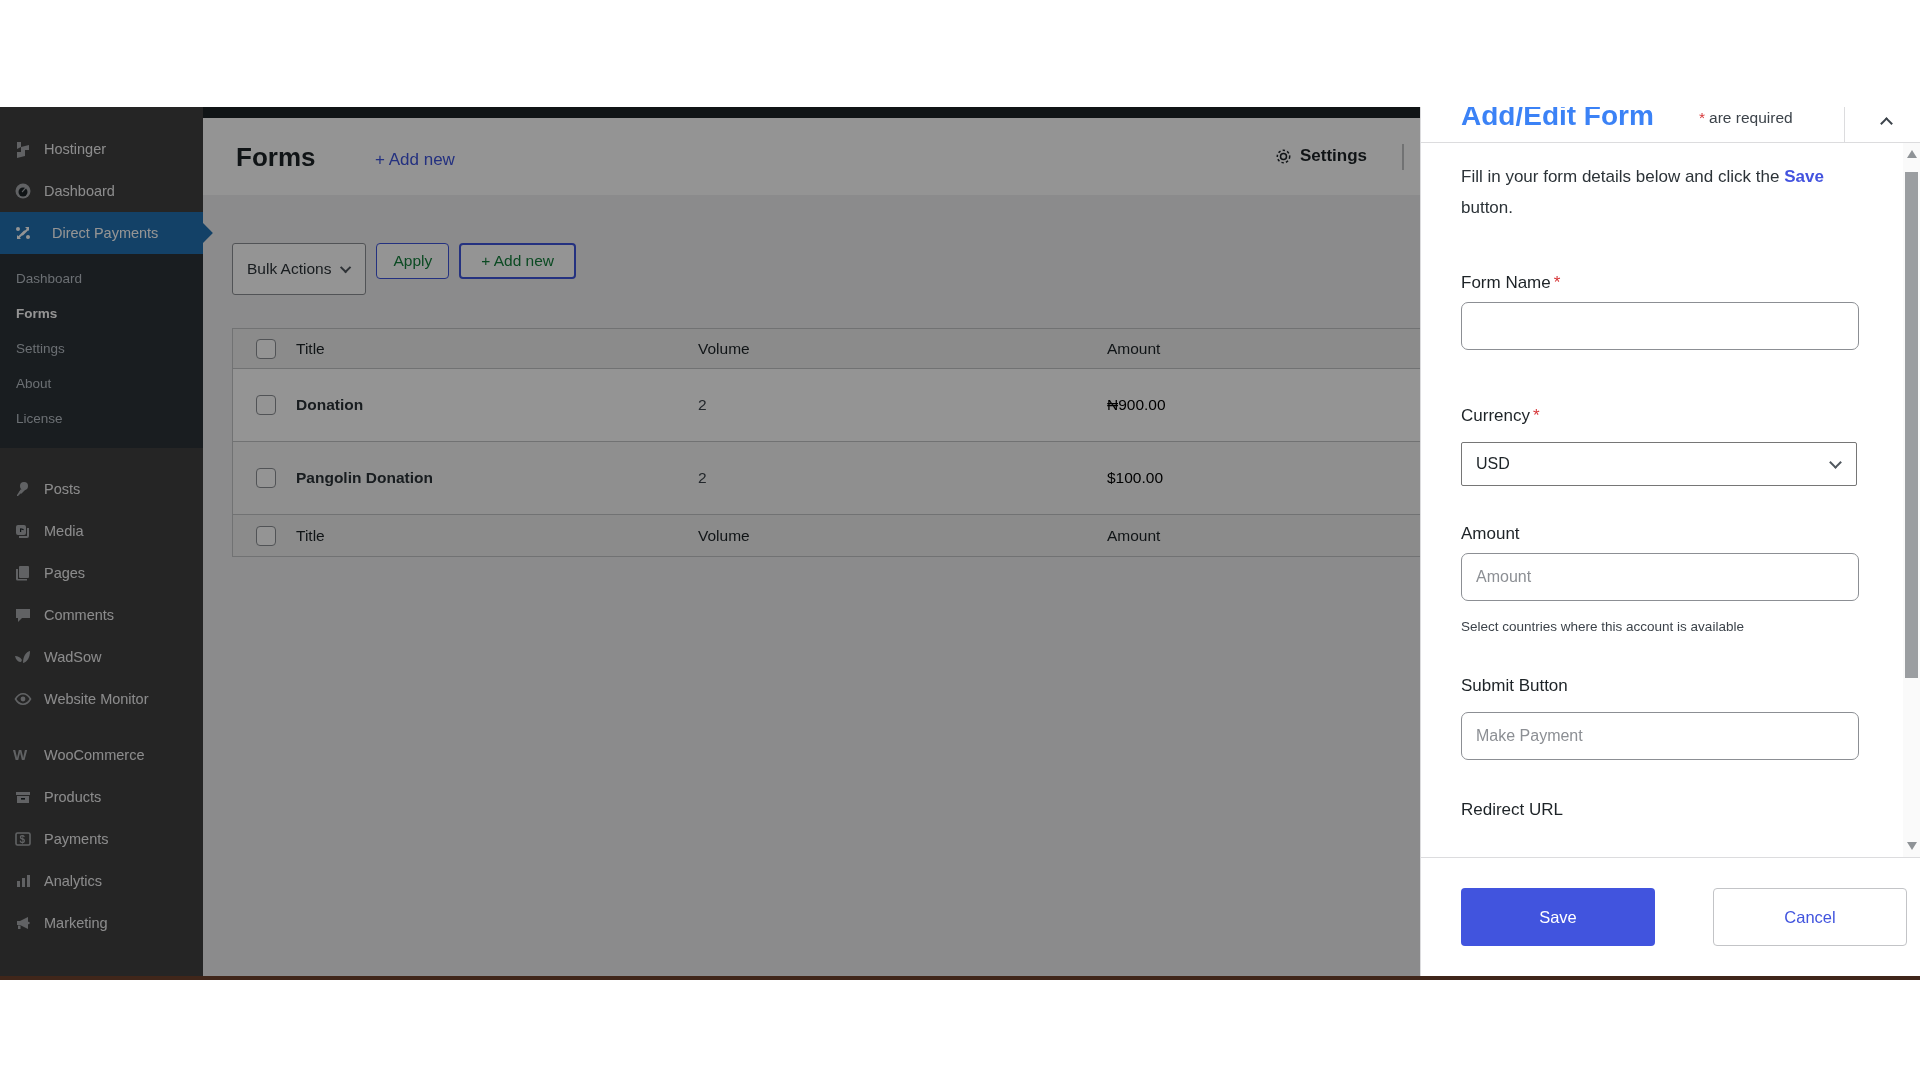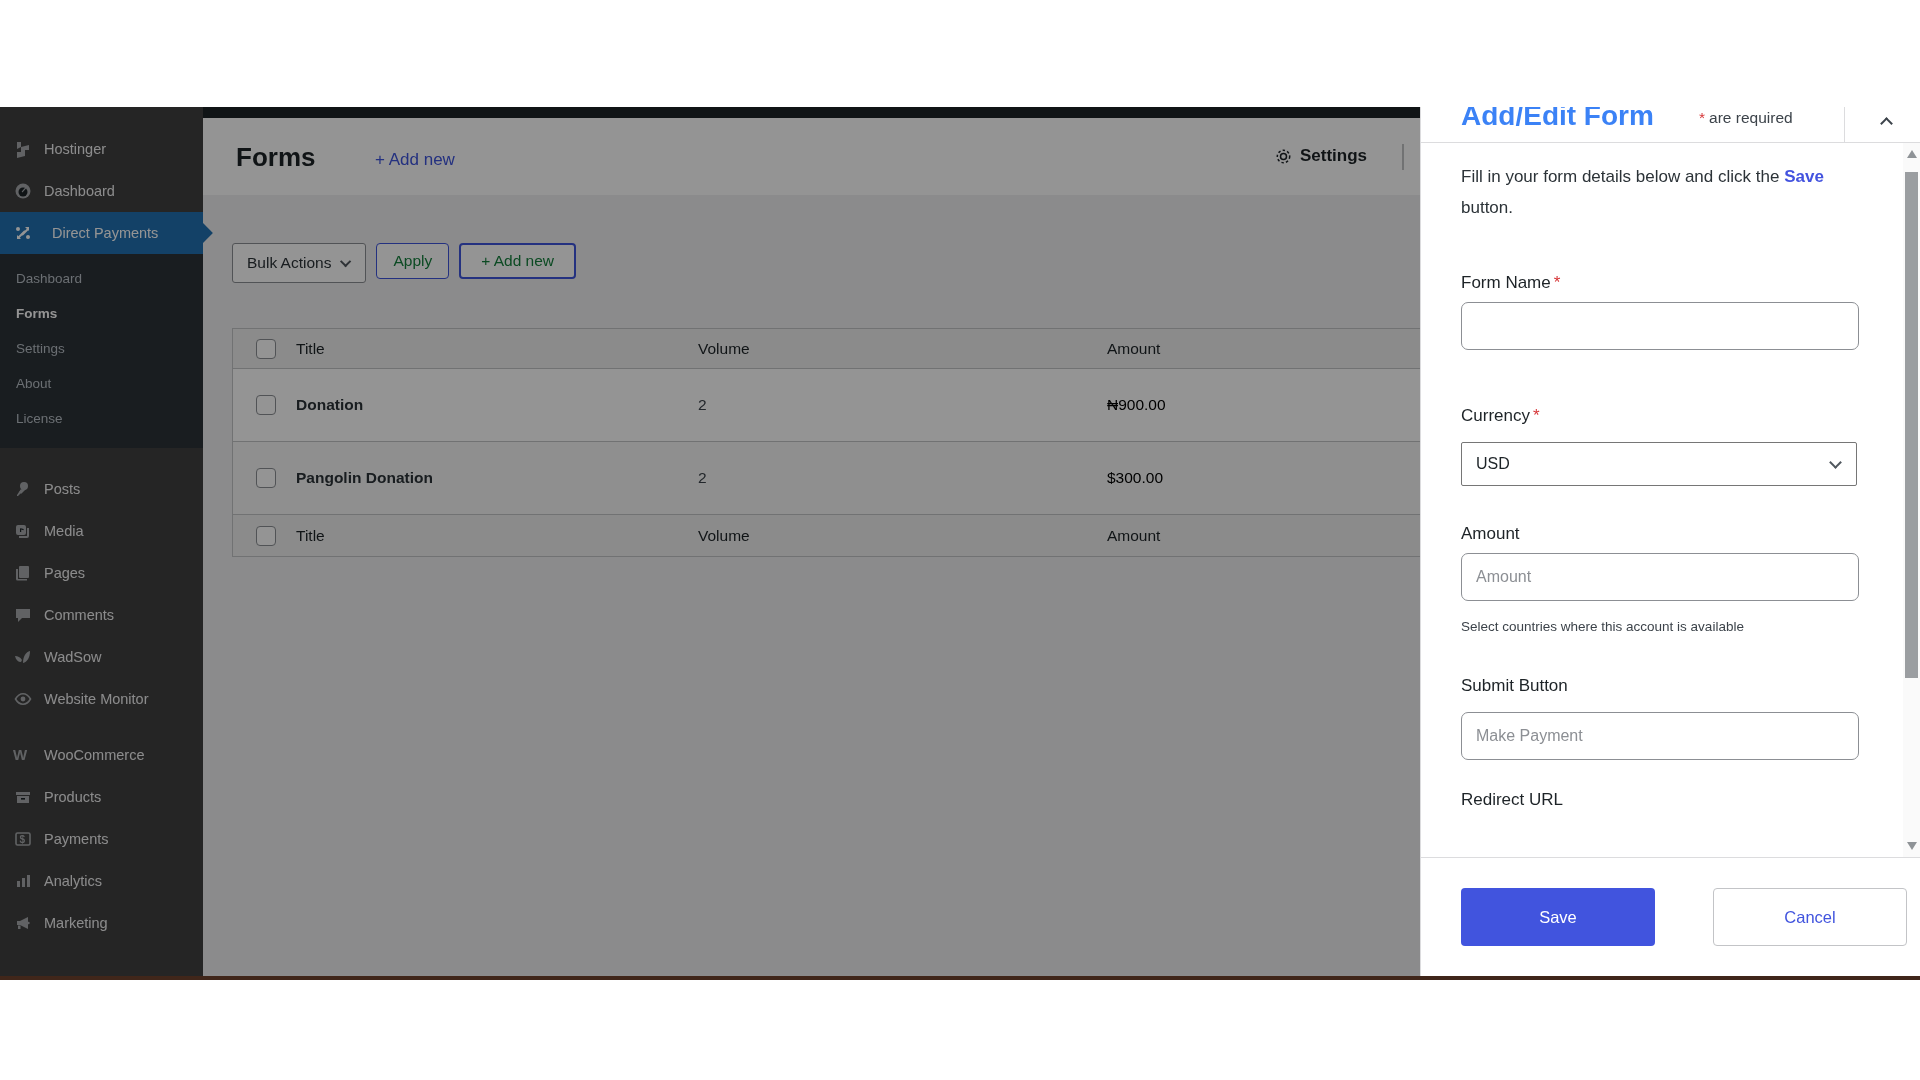--- a/index.html
+++ b/index.html
@@ -26,21 +26,21 @@
 
   
   .main { position:absolute; left:203px; top:11px; right:0; bottom:0; }
   .pageheader { position:relative; height:77px; background:#ffffff; }
   .page-title { position:absolute; left:33px; top:24px; font-size:26px; font-weight:bold; color:#1d2327; }
   .addnew-link { position:absolute; left:172px; top:32px; font-size:17px; color:#3f55dc; cursor:pointer; }
   .header-right { position:absolute; left:1072px; top:28px; display:flex; align-items:center; gap:8px; color:#1d2327; font-size:17px; font-weight:bold; cursor:pointer; }
   .header-pipe { position:absolute; left:1199px; top:26px; width:2px; height:26px; background:#c3c4c7; }
 
   .toolbar { position:absolute; left:29px; top:125px; display:flex; gap:10px; }
-  .bulk-select { display:flex; align-items:center; gap:12px; height:40px; padding:0 14px; background:#fff; border:1px solid #8c8f94; border-radius:3px; font-size:15.5px; color:#2c3338; cursor:pointer; }
+  .bulk-select { display:flex; align-items:center; gap:12px; height:52px; padding:0 14px; background:#fff; border:1px solid #8c8f94; border-radius:3px; font-size:15.5px; color:#2c3338; cursor:pointer; }
   .btn-outline { display:flex; align-items:center; justify-content:center; height:36px; padding:0 16px; background:#fff; border:1px solid #3f55dc; border-radius:4px; color:#15803d; font-size:15.5px; cursor:pointer; }
   .btn-outline.thick { border-width:2px; padding:0 20px; }
 
   .list-table { position:absolute; left:29px; top:210px; width:1700px; border:1px solid #c3c4c7; background:#fff; }
   .t-row { position:relative; display:flex; align-items:center; border-top:1px solid #c3c4c7; }
   .t-row:first-child { border-top:none; }
   .t-head { height:39px; background:#eff0f0; }
   .t-foot { height:42px; background:#eff0f0; }
   .t-data { height:73px; }
   .t-data.alt { background:#f6f7f7; }
@@ -79,21 +79,21 @@
 
   .mt-intro { margin-top:0; }
   .mt-label1 { margin-top:50px; }
   .mt-input  { margin-top:9px; }
   .mt-label2 { margin-top:56px; }
   .mt-select { margin-top:16px; }
   .mt-label3 { margin-top:38px; }
   .mt-helper { margin-top:18px; }
   .mt-label4 { margin-top:42px; }
   .mt-input2 { margin-top:16px; }
-  .mt-label5 { margin-top:30px; }
+  .mt-label5 { margin-top:40px; }
 
   
   .scrollbar { position:absolute; right:0; top:36px; bottom:123px; width:17px; background:#fafafa; }
   .sb-up, .sb-dn { position:absolute; left:4px; width:0; height:0; border-left:5px solid transparent; border-right:5px solid transparent; cursor:pointer; }
   .sb-up { top:7px; border-bottom:8px solid #8f9397; }
   .sb-dn { bottom:7px; border-top:8px solid #8f9397; }
   .sb-thumb { position:absolute; left:2px; top:29px; width:13px; height:506px; background:#9b9ea1; cursor:pointer; }
 
   .panel-footer { position:absolute; left:0; bottom:0; right:0; height:123px; background:#fff; border-top:1px solid #dcdcde; }
   .btn-save { position:absolute; left:40px; top:30px; width:194px; height:58px; background:#4154de; color:#fff; border:none; border-radius:4px; font-size:16.5px; font-family:inherit; cursor:pointer; }
@@ -323,21 +323,21 @@
         <div class="t-row t-data">
           <span class="cb"></span>
           <span class="col-title">Donation</span>
           <span class="col-vol">2</span>
           <span class="col-amt">₦900.00</span>
         </div>
         <div class="t-row t-data alt">
           <span class="cb"></span>
           <span class="col-title">Pangolin Donation</span>
           <span class="col-vol">2</span>
-          <span class="col-amt">$300.00</span>
+          <span class="col-amt">$100.00</span>
         </div>
         <div class="t-row t-foot">
           <span class="cb"></span>
           <span class="col-title">Title</span>
           <span class="col-vol">Volume</span>
           <span class="col-amt">Amount</span>
         </div>
       </div>
     </div>
 

